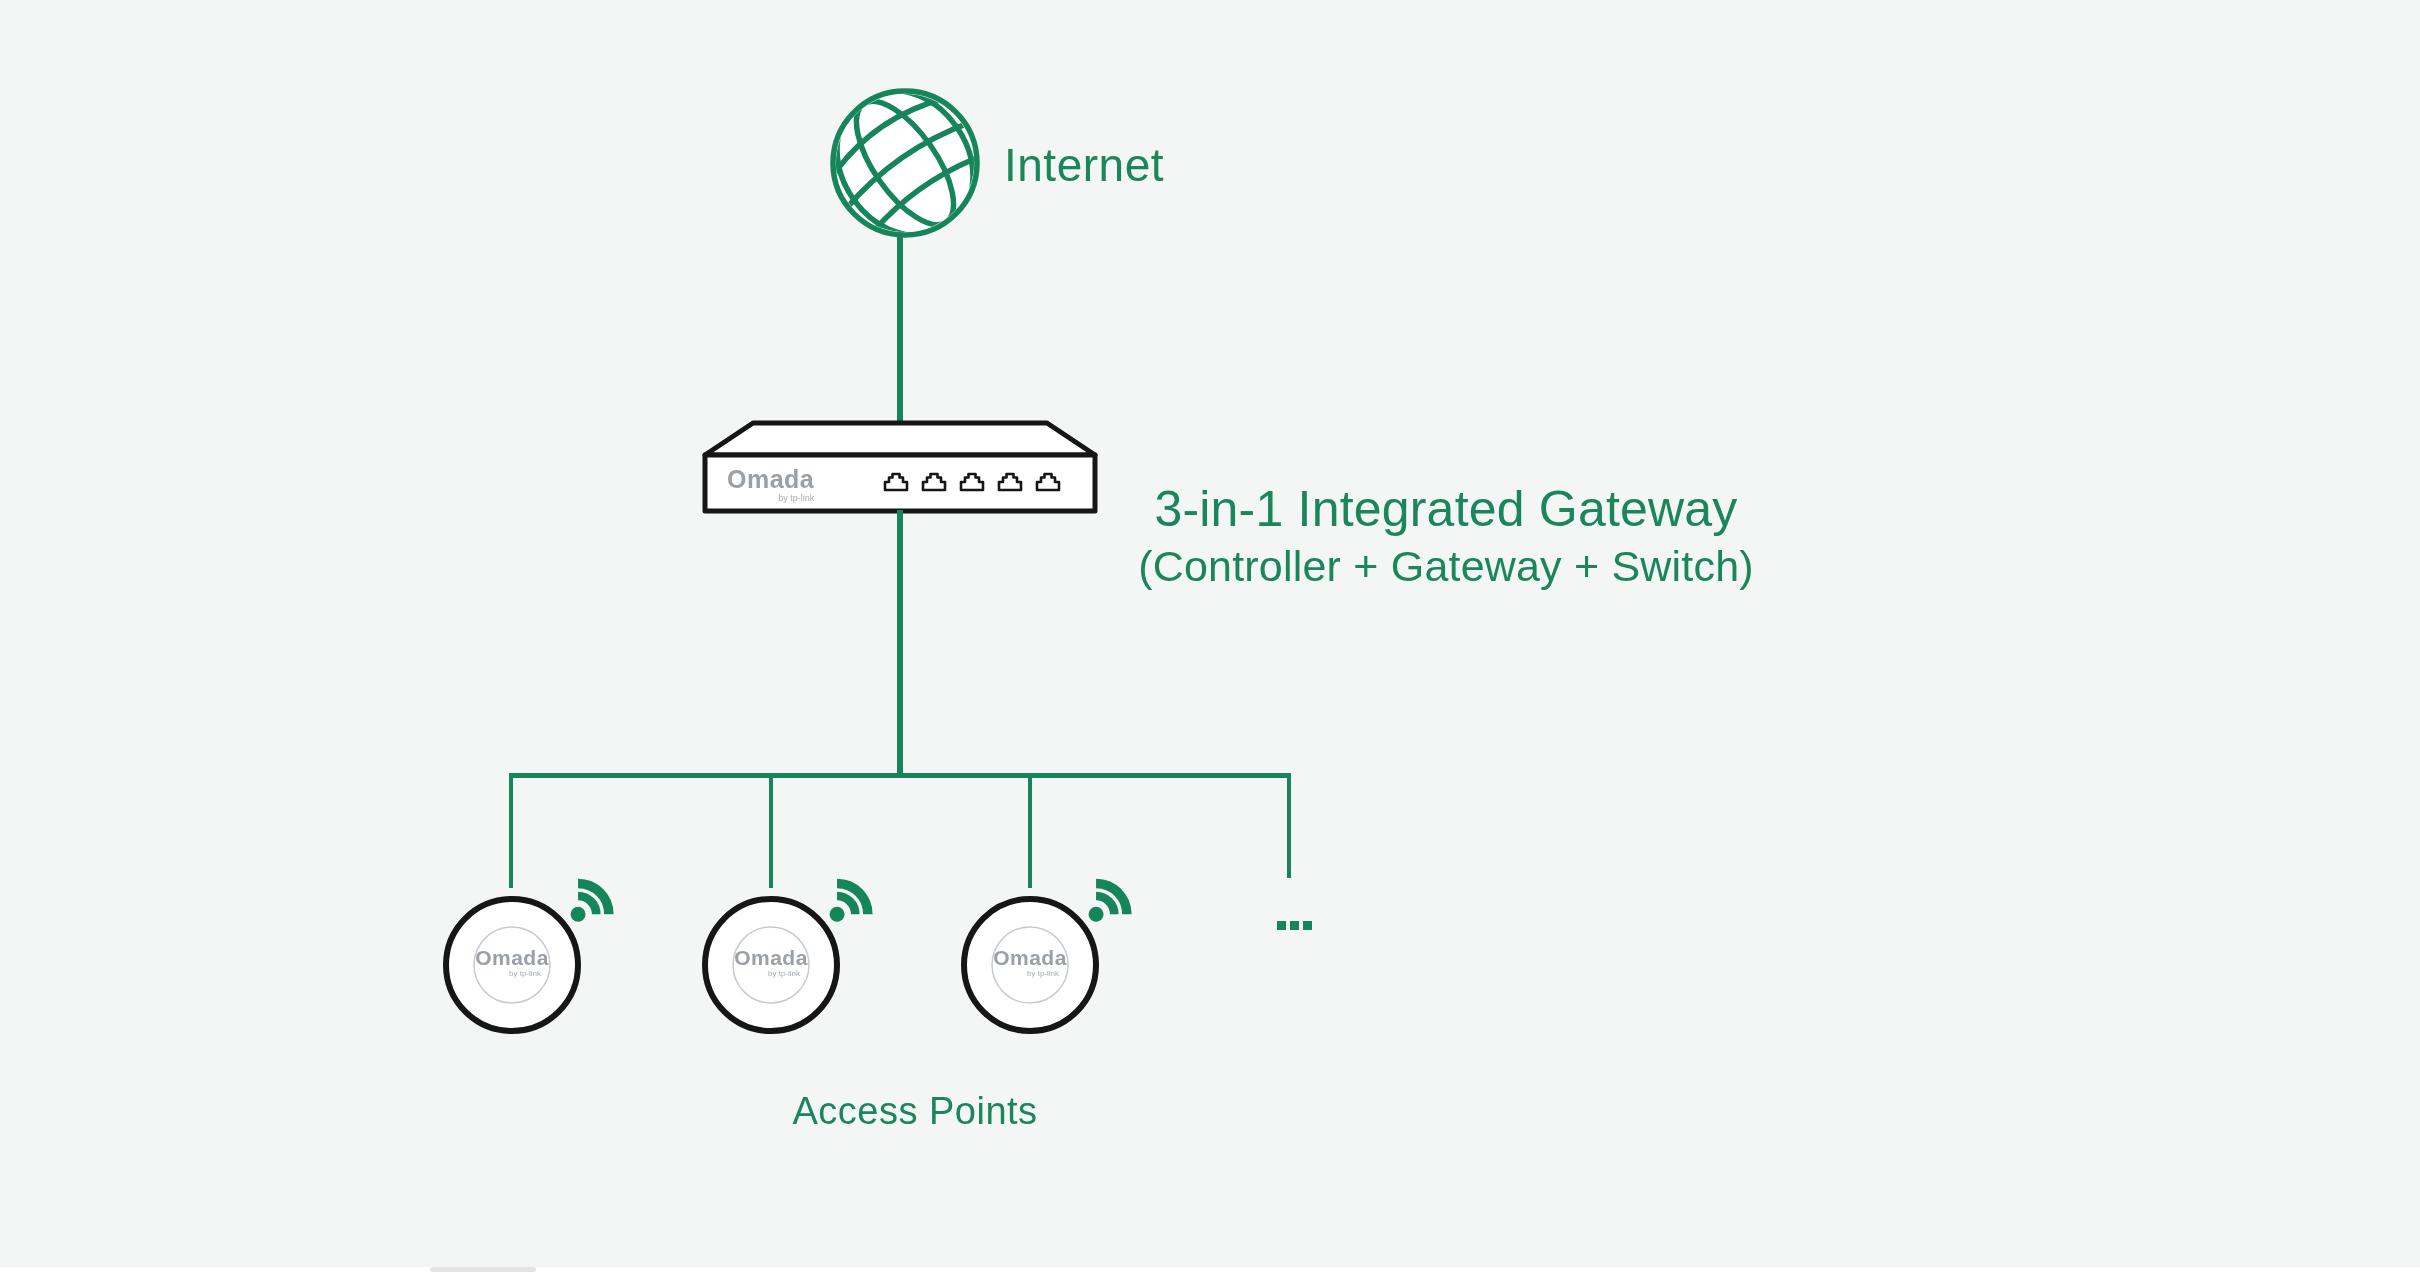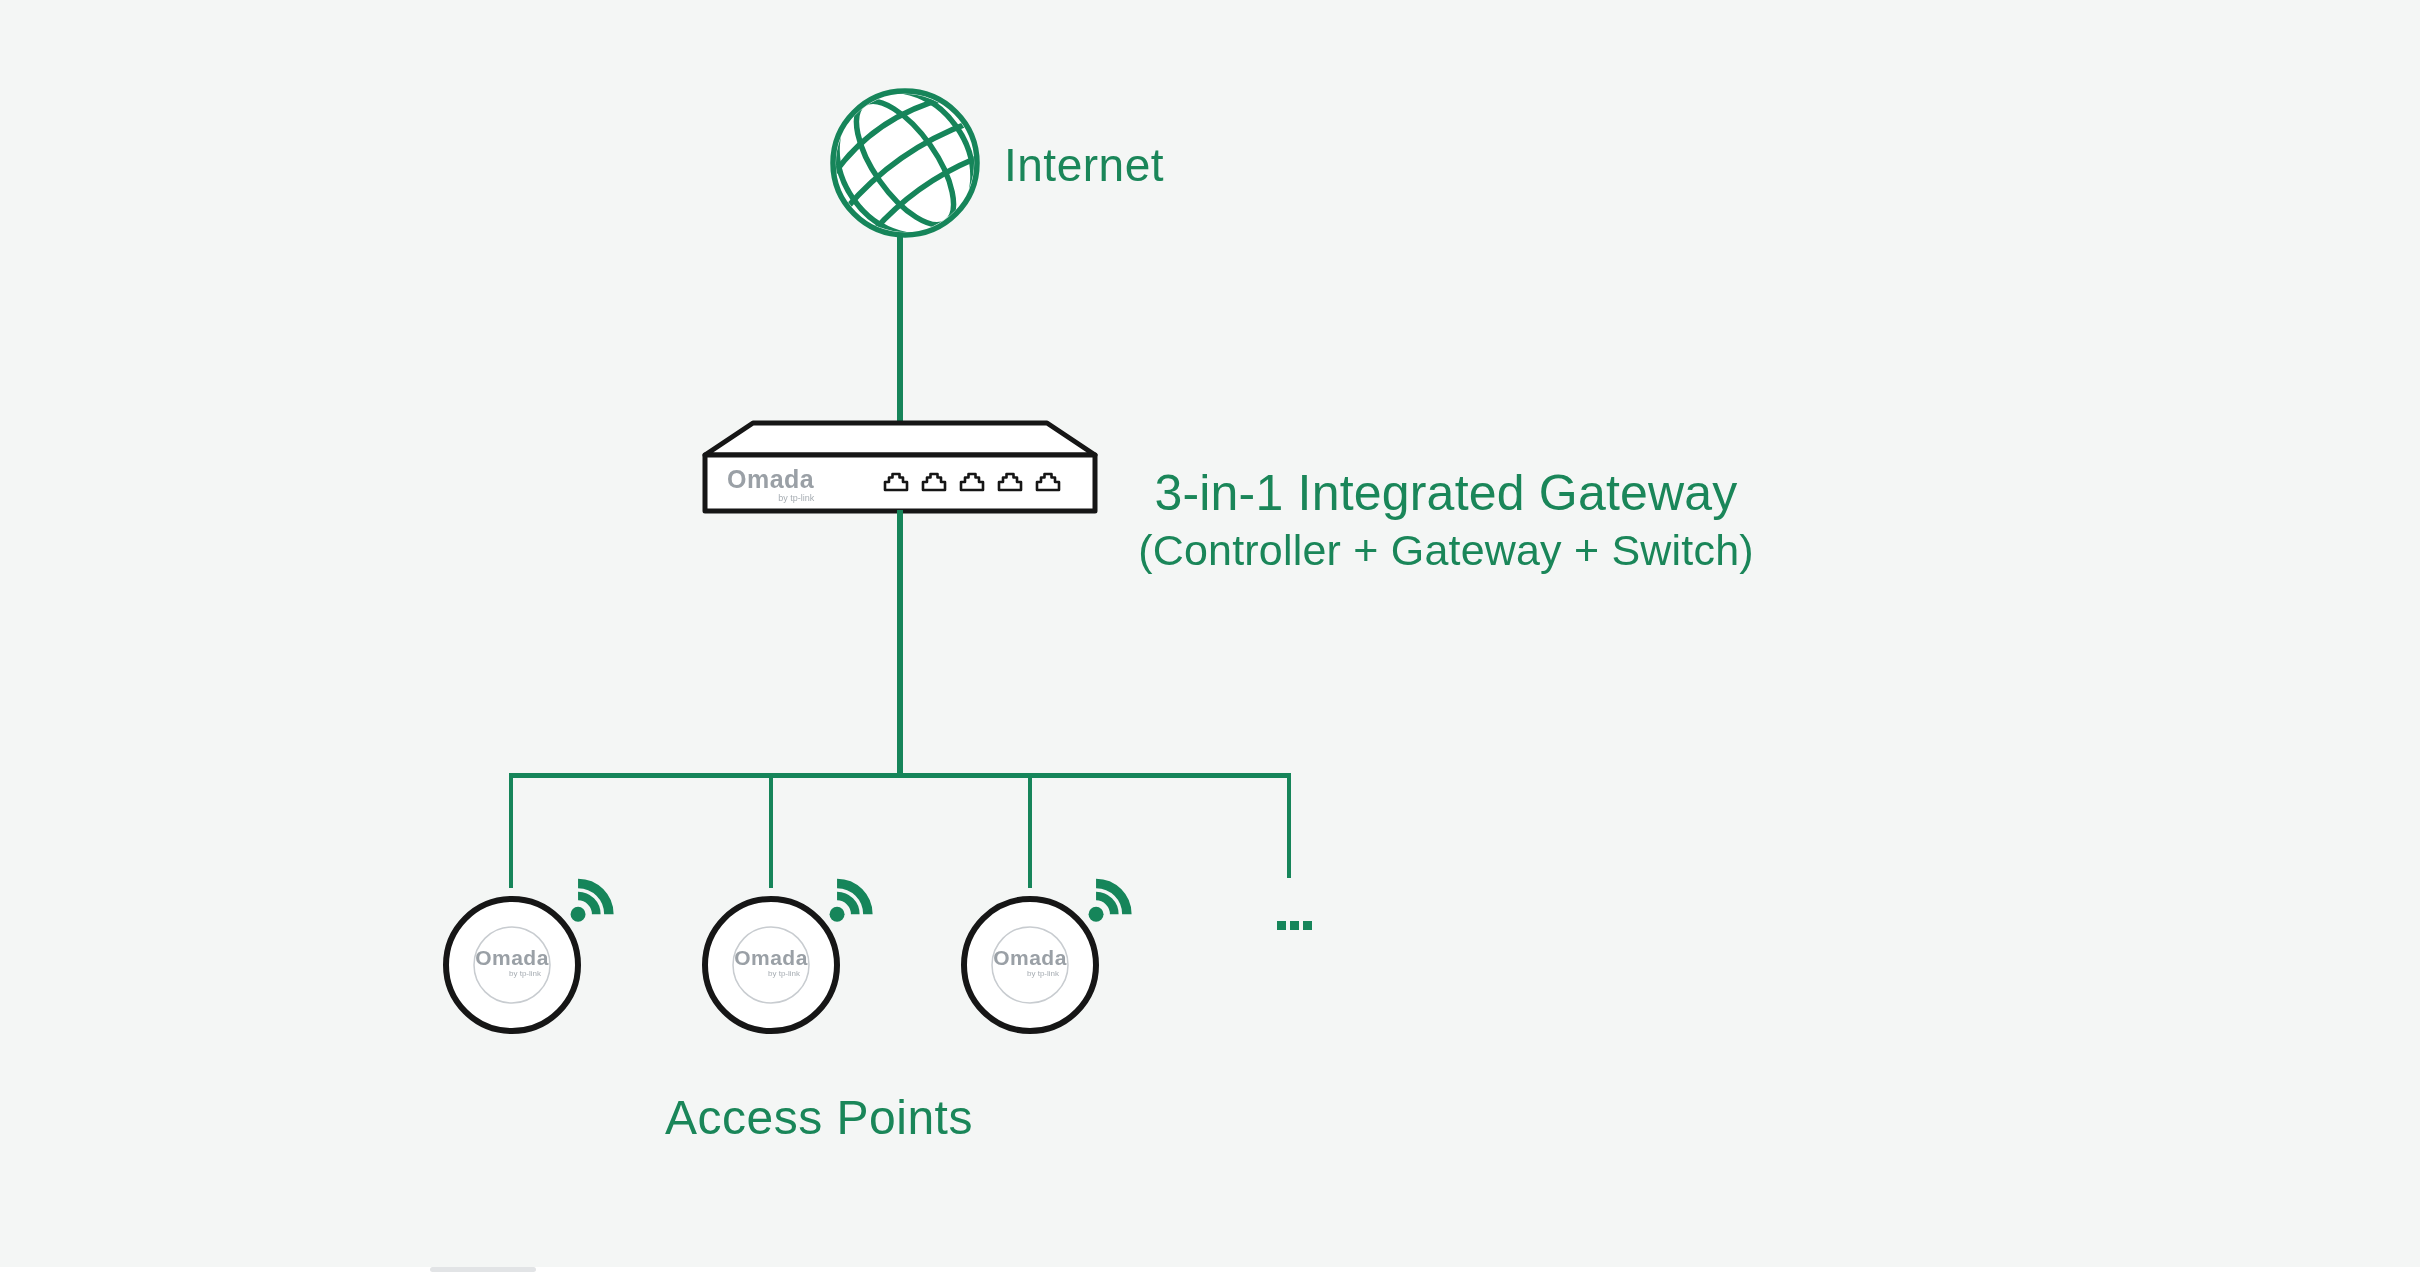--- a/index.html
+++ b/index.html
@@ -19,23 +19,23 @@
   .line{position:absolute;background:#16855a;}
 
   
   .green-label{
     position:absolute;color:#1a8659;white-space:nowrap;
   }
   .internet-label{left:1004px;top:138px;font-size:46px;letter-spacing:0.5px;}
   .gateway-text{
     left:1138px;top:466px;width:616px;text-align:center;color:#1a8659;
   }
-  .gateway-text .title{font-size:50px;line-height:54px;letter-spacing:0.2px;}
+  .gateway-text .title{font-size:50px;line-height:54px;letter-spacing:0.2px;margin-top:16px;}
   .gateway-text .subtitle{font-size:43px;line-height:40px;margin-top:10px;letter-spacing:0.2px;}
-  .aps-label{left:665px;top:1090px;width:500px;text-align:left;font-size:48px;letter-spacing:0.5px;}
+  .aps-label{left:665px;top:1090px;width:500px;text-align:center;font-size:38px;letter-spacing:0.5px;}
 
   
   .gateway{left:695px;top:413px;width:410px;height:105px;}
   .gw-brand{
     position:absolute;left:32px;top:54px;line-height:1;color:#9aa0a6;
   }
   .gw-brand .omada{font-size:25px;font-weight:600;letter-spacing:0.5px;display:block;}
   .gw-brand .bysub{font-size:9px;display:block;text-align:right;margin-top:2px;color:#a7adb3;}
   .gw-ports{
     position:absolute;left:188px;top:59px;display:flex;gap:12px;

